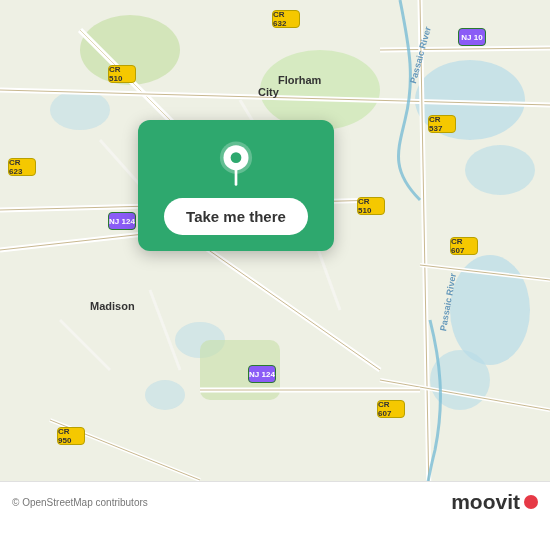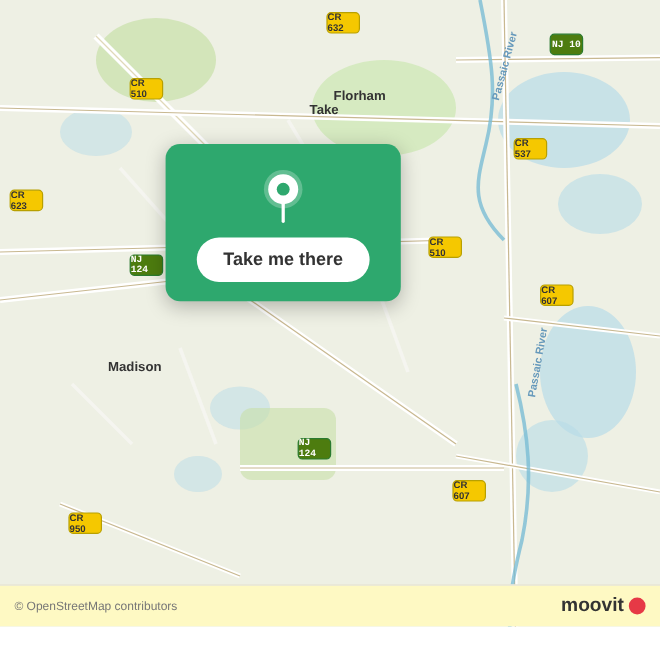--- a/index.html
+++ b/index.html
@@ -69,21 +69,21 @@
       cursor: pointer;
       white-space: nowrap;
     }
 
     
     #bottom-bar {
       position: absolute;
       bottom: 0;
       left: 0;
       width: 100%;
-      background: #fef9c3;
+      background: #ffffff;
       padding: 8px 12px;
       display: flex;
       align-items: center;
       justify-content: space-between;
       border-top: 1px solid #e0e0e0;
       z-index: 20;
     }
 
     #bottom-left {
       display: flex;
@@ -102,21 +102,21 @@
       color: #333;
     }
 
     #moovit-logo {
       display: flex;
       align-items: center;
       gap: 4px;
     }
 
     #moovit-text {
-      font-size: 16px;
+      font-size: 21px;
       font-weight: 700;
       color: #333;
     }
 
     #moovit-dot {
       width: 14px;
       height: 14px;
       background: #e63946;
       border-radius: 50%;
       display: inline-block;
@@ -148,24 +148,23 @@
       border: 1.5px solid #666;
     }
 
     .shield-yellow {
       background: #f5c800;
       border-color: #b8a000;
       color: #333;
     }
 
     .shield-green {
-      background: #4d7c0f;
+      background: #8b5cf6;
       border-color: #2a7a2f;
       color: #fff;
-      font-family: Liberation Mono, monospace;
     }
   </style>
 </head>
 <body>
 
 <div id="map-container">
   <div class="map-bg"></div>
 
   <svg id="map-svg" xmlns="http://www.w3.org/2000/svg">
 
@@ -230,21 +229,21 @@
     <div class="shield shield-yellow" style="top:158px;left:8px">CR 623</div>
     <div class="shield shield-yellow" style="top:197px;left:357px">CR 510</div>
     <div class="shield shield-green" style="top:212px;left:108px">NJ 124</div>
     <div class="shield shield-yellow" style="top:237px;left:450px">CR 607</div>
     <div class="shield shield-green" style="top:365px;left:248px">NJ 124</div>
     <div class="shield shield-yellow" style="top:400px;left:377px">CR 607</div>
     <div class="shield shield-yellow" style="top:427px;left:57px">CR 950</div>
   </div>
 
   <div class="road-label" style="top:74px;left:248px;font-size:11px;font-weight:700;color:#333;margin-left:30px;">Florham</div>
-  <div class="road-label" style="top:86px;left:258px;font-size:11px;font-weight:700;color:#333;">Take</div>
+  <div class="road-label" style="top:86px;left:258px;font-size:11px;font-weight:700;color:#333;">City</div>
   <div class="road-label" style="top:300px;left:55px;font-size:11px;font-weight:700;color:#333;margin-left:35px;">Madison</div>
   <div class="road-label" style="top:82px;left:408px;transform:rotate(-75deg);transform-origin:0 0;color:#6699bb;">Passaic River</div>
   <div class="road-label" style="top:330px;left:438px;transform:rotate(-80deg);transform-origin:0 0;color:#6699bb;">Passaic River</div>
 
   <div id="location-card">
 
     <svg id="pin-icon" viewBox="0 0 50 56" xmlns="http://www.w3.org/2000/svg">
       <circle cx="25" cy="22" r="18" fill="rgba(255,255,255,0.25)"></circle>
       <circle cx="25" cy="22" r="14" fill="white"></circle>
       <circle cx="25" cy="22" r="6" fill="#2ea86e"></circle>

